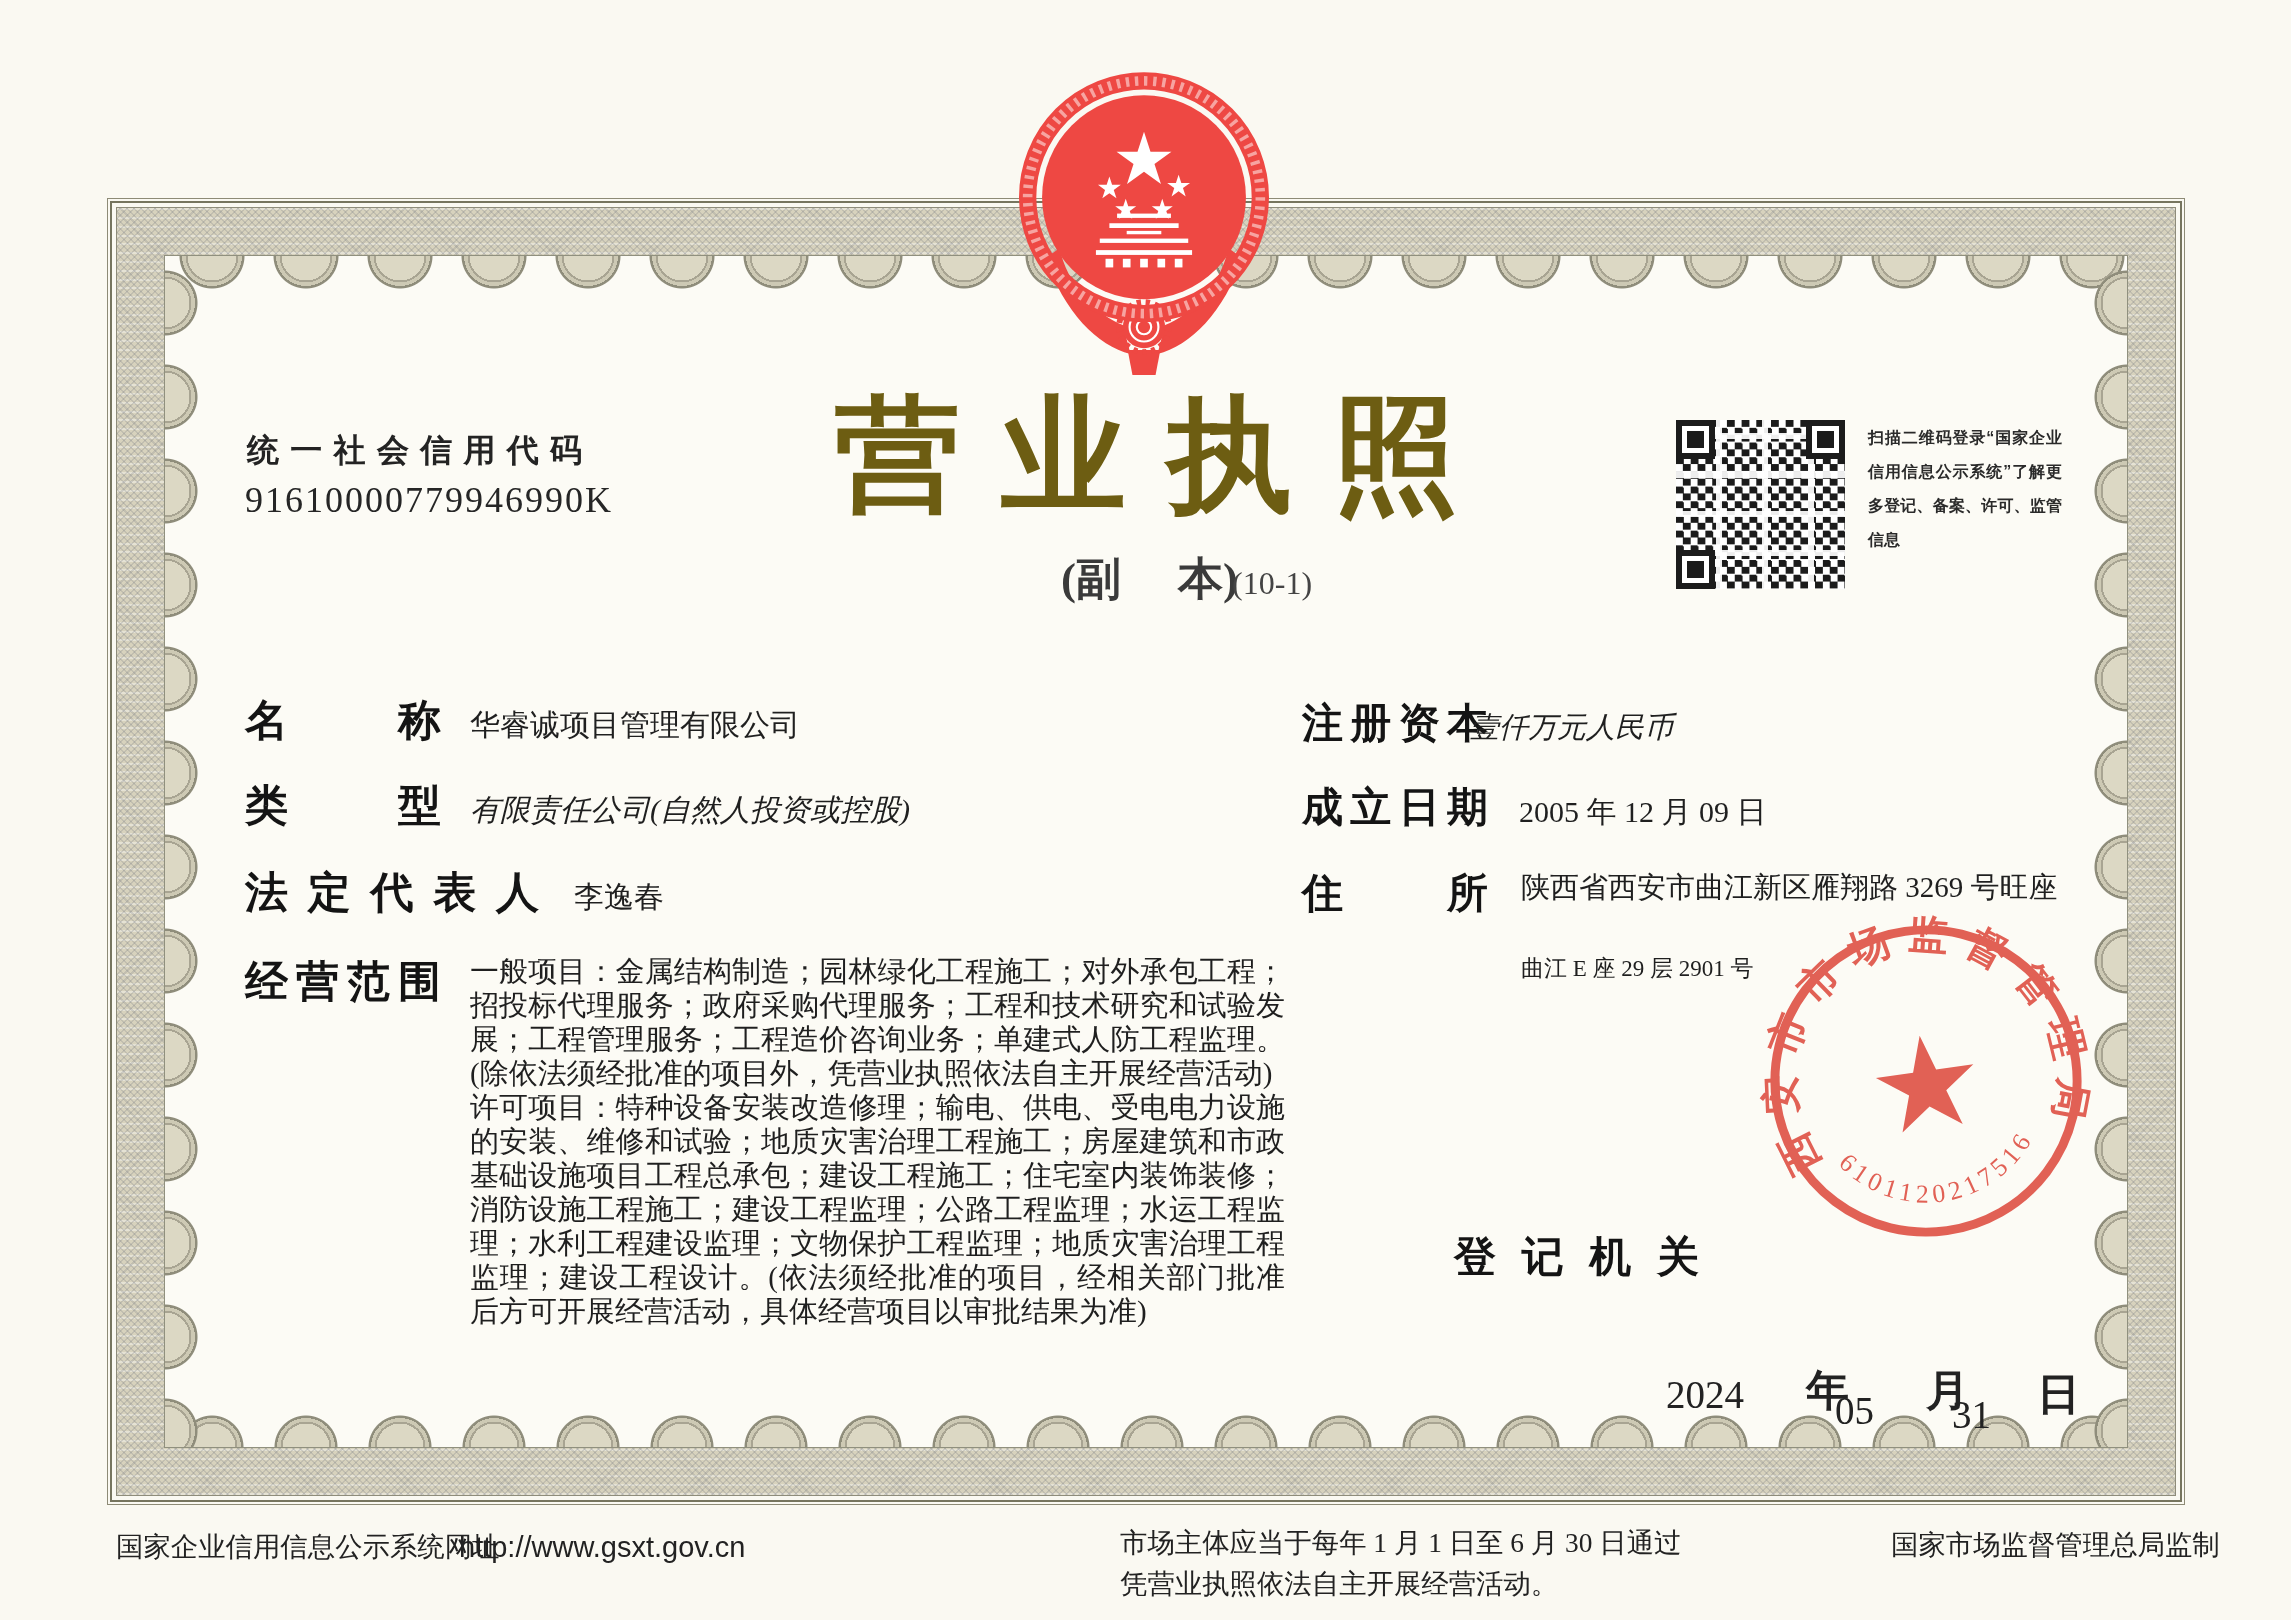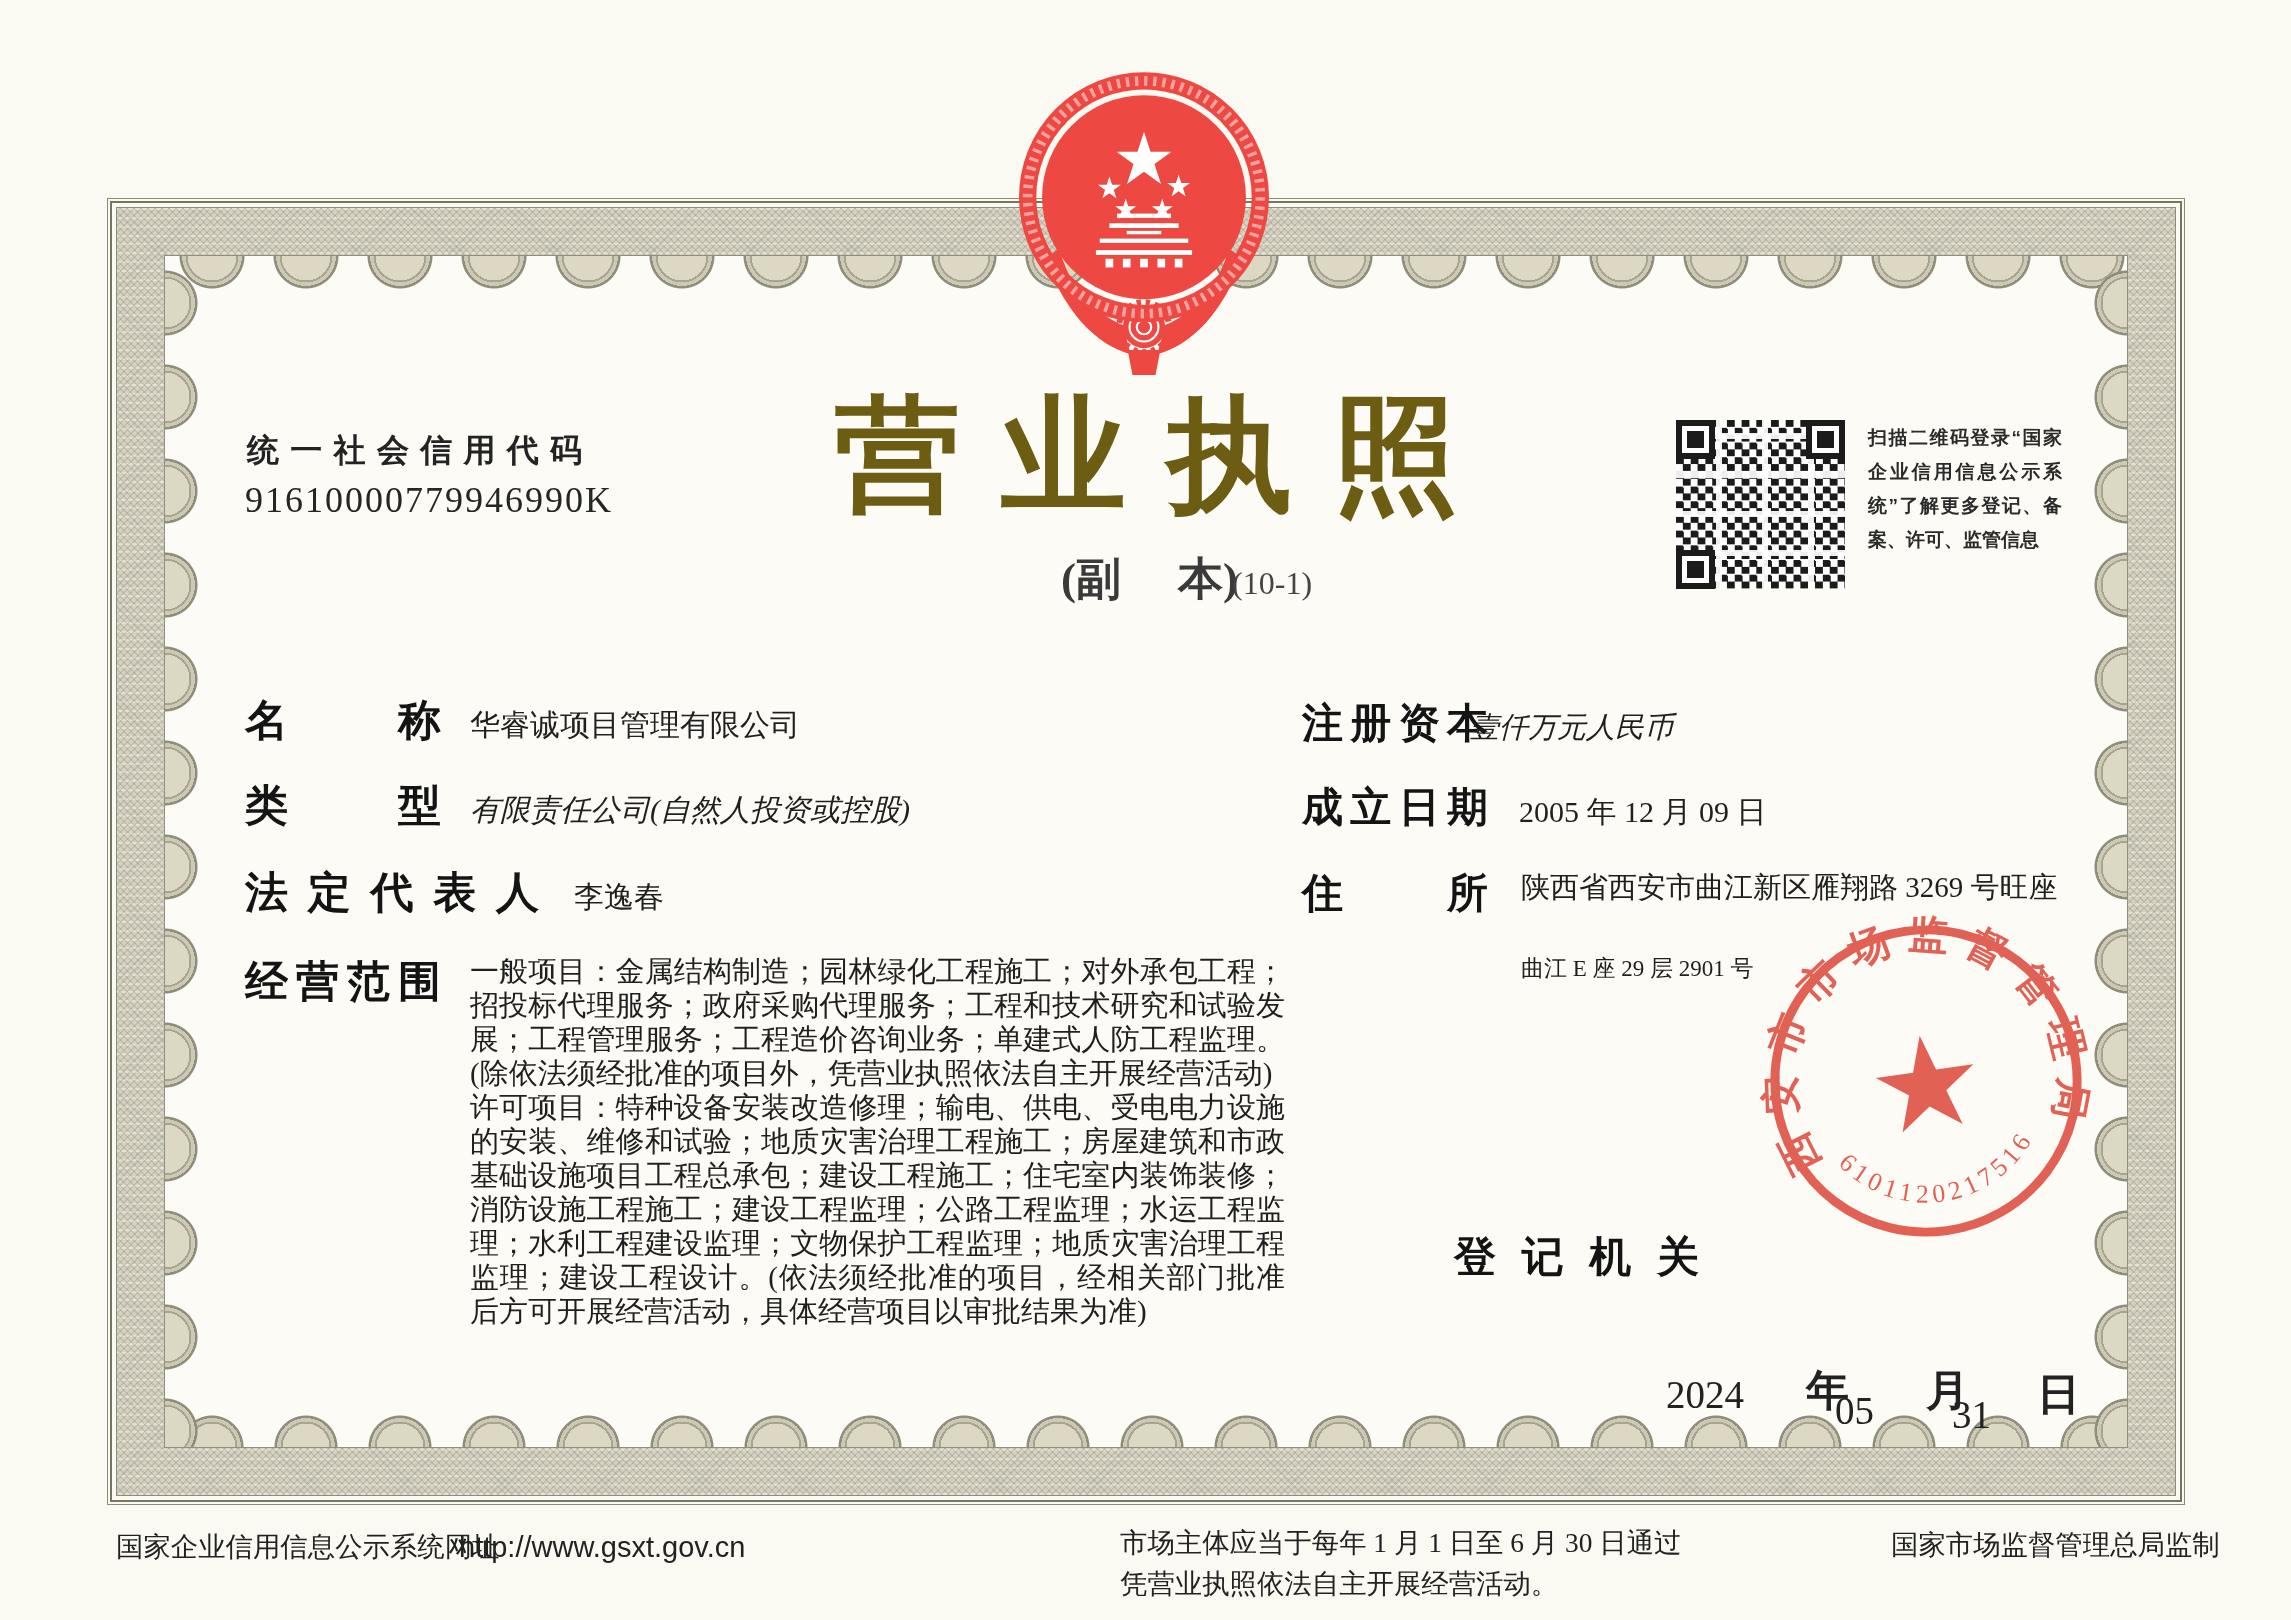--- a/index.html
+++ b/index.html
@@ -49,21 +49,21 @@
   
   #qr{left:1676px;top:420px;width:169px;height:169px;
       background:
         repeating-linear-gradient(90deg, transparent 0 40px, rgba(255,255,255,.92) 40px 46px),
         repeating-linear-gradient(0deg, transparent 0 33px, rgba(255,255,255,.92) 33px 39px),
         repeating-conic-gradient(#1b1b1b 0% 25%, #ffffff 0% 50%);
       background-size:auto,auto,14.7px 14.7px;}
   #qr .f{position:absolute;width:39px;height:39px;border:6.9px solid #1b1b1b;background:#fff;box-sizing:border-box;}
   #qr .f::after{content:"";position:absolute;inset:4.9px;background:#1b1b1b;}
   .f-tl{left:0;top:0}.f-tr{right:0;top:0}.f-bl{left:0;bottom:0}
-  #qrCaption{left:1868px;top:421px;width:194px;font-size:19px;font-weight:bold;line-height:34px;
+  #qrCaption{left:1868px;top:421px;width:194px;font-size:16px;font-weight:bold;line-height:34px;
              text-align:justify;color:#2a2a2a;}
 
   
   .lbl{font-weight:bold;color:#141414;display:inline-block;text-align:justify;text-align-last:justify;
        font-size:43px;white-space:nowrap;}
   .val{font-family:"Liberation Serif",serif;font-size:30px;color:#1f1f1f;white-space:nowrap;}
   #lblName{left:245px;top:692px;width:196px;}      #valName{left:470px;top:705px;}
   #lblType{left:245px;top:777px;width:196px;}      #valType{left:470px;top:790px;font-style:italic;}
   #lblLegal{left:245px;top:864px;width:294px;}     #valLegal{left:574px;top:877px;}
   #lblScope{left:245px;top:953px;width:196px;}

